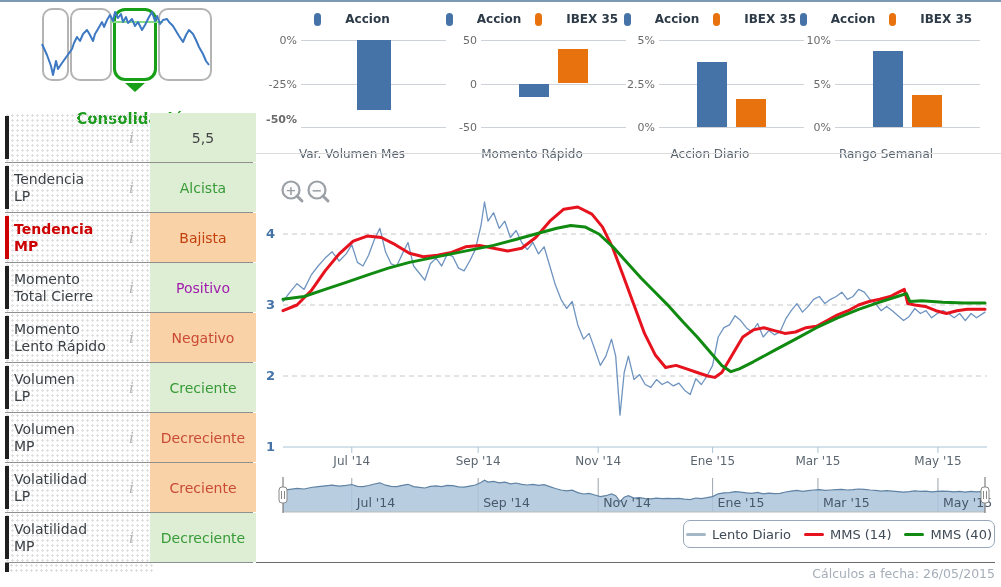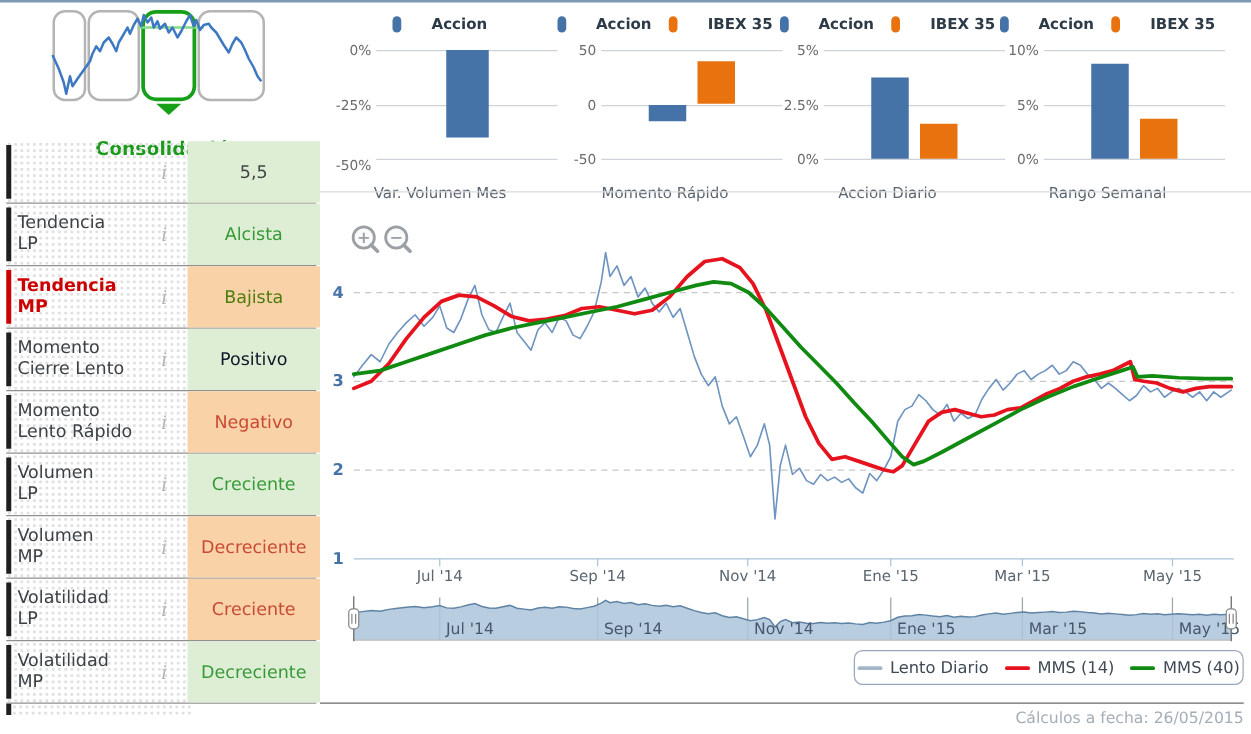--- a/index.html
+++ b/index.html
@@ -87,29 +87,29 @@
         </div>
         <div class="ind-info">i</div>
         <div class="ind-val" style="background: rgb(221, 238, 212); color: rgb(55, 154, 55);">Alcista</div>
       </div>
       <div class="ind-row alert">
         <div class="ind-lbl">
           <div>Tendencia</div>
           <div>MP</div>
         </div>
         <div class="ind-info">i</div>
-        <div class="ind-val" style="background: rgb(249, 210, 168); color: #4d7c0f;">Bajista</div>
+        <div class="ind-val" style="background: rgb(249, 210, 168); color: #c2410c;">Bajista</div>
       </div>
       <div class="ind-row">
         <div class="ind-lbl">
           <div>Momento</div>
-          <div>Cierre Lento</div>
-        </div>
-        <div class="ind-info">i</div>
-        <div class="ind-val" style="background: rgb(221, 238, 212); color: #0f172a; text-align: right;">Positivo</div>
+          <div>Total Cierre</div>
+        </div>
+        <div class="ind-info">i</div>
+        <div class="ind-val" style="background: rgb(221, 238, 212); color: #a21caf; text-align: right;">Positivo</div>
       </div>
       <div class="ind-row">
         <div class="ind-lbl">
           <div>Momento</div>
           <div>Lento Rápido</div>
         </div>
         <div class="ind-info">i</div>
         <div class="ind-val" style="background: rgb(249, 210, 168); color: rgb(201, 74, 51);">Negativo</div>
       </div>
       <div class="ind-row">
@@ -152,21 +152,21 @@
         <div class="mc-legend-item">
           <div class="mc-pill" style="background: rgb(69, 114, 167);"></div>
           <div class="mc-legend-label">Accion</div>
         </div>
       </div>
       <div class="mc-grid" style="left: 43px; top: 34px; width: 145px;"></div>
       <div class="mc-tick" style="top: 28px;">0%</div>
       <div class="mc-grid" style="left: 43px; top: 77.5px; width: 145px;"></div>
       <div class="mc-tick" style="top: 71.5px;">-25%</div>
       <div class="mc-grid" style="left: 43px; top: 121px; width: 145px;"></div>
-      <div class="mc-tick" style="top: 120px;">-50%</div>
+      <div class="mc-tick" style="top: 107px; font-weight: bold;">-50%</div>
       <div class="mc-bar" style="left: 98.5px; top: 34px; width: 34px; height: 69.6px; background: rgb(69, 114, 167);"></div>
       <div class="mc-title">Var. Volumen Mes</div>
     </div>
   <div class="mini-chart" style="left:438px">
       <div class="mc-legend">
         <div class="mc-legend-item">
           <div class="mc-pill" style="background: rgb(69, 114, 167);"></div>
           <div class="mc-legend-label">Accion</div>
         </div>
         <div class="mc-legend-item">

